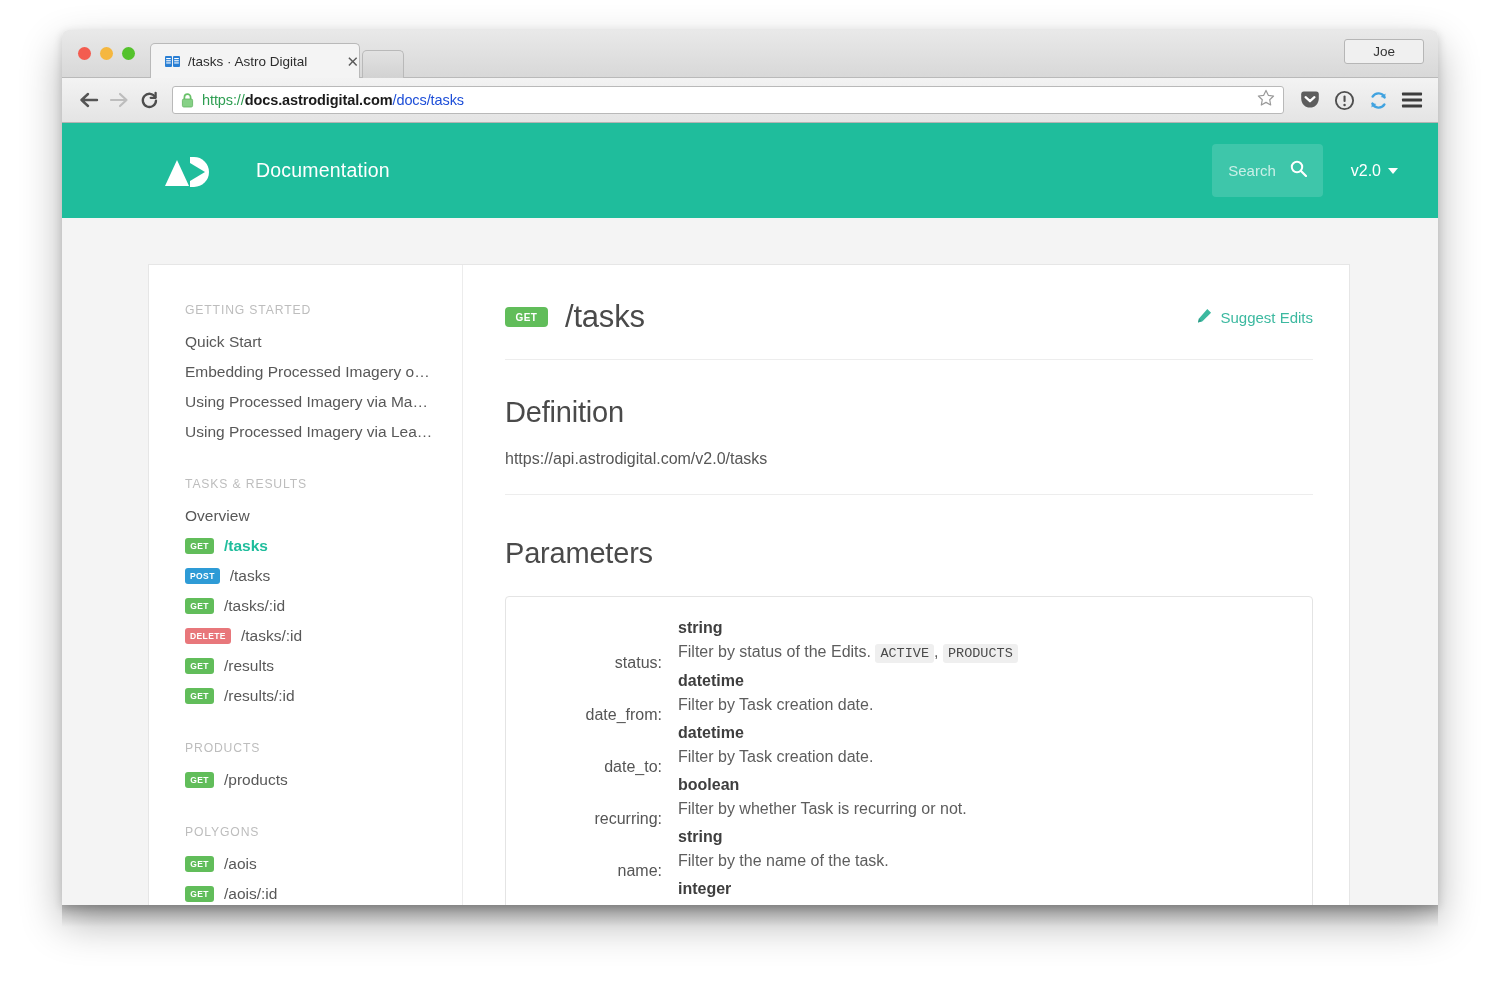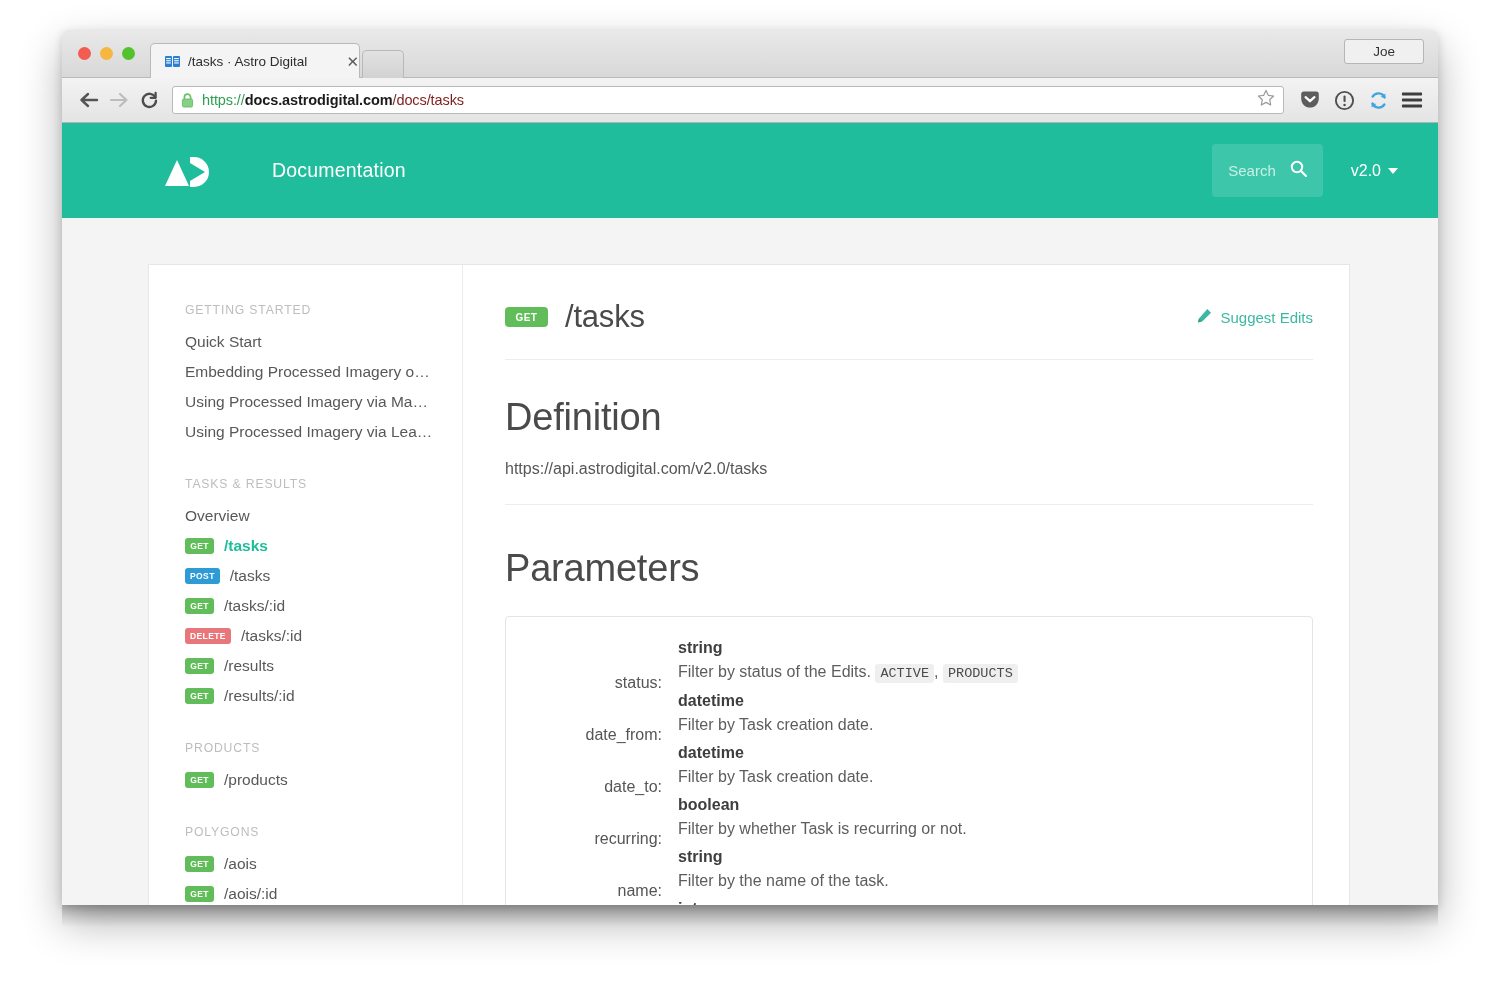--- a/index.html
+++ b/index.html
@@ -98,42 +98,42 @@
     border: 1px solid #b9b9b9;
     border-radius: 3px;
     display: flex; align-items: center;
     padding: 0 8px;
     position: relative;
   }
   .lock { width: 13px; height: 15px; margin-right: 8px; flex: 0 0 auto; }
   .url { font-size: 14.5px; letter-spacing: -0.1px; white-space: nowrap; overflow: hidden; }
   .url .scheme { color: #2e9e52; }
   .url .host   { color: #1b1b1b; font-weight: bold; }
-  .url .path   { color: #7f1d1d; }
+  .url .path   { color: #1d4ed8; }
   .urlbar .star { margin-left: auto; padding-left: 10px; flex: 0 0 auto; }
   .toolbar-icons { display: flex; align-items: center; gap: 6px; padding-left: 6px; }
   .ticon { width: 28px; height: 28px; display:flex; align-items:center; justify-content:center; }
 
   
   .viewport {
     position: relative;
     height: 782px;
     background: #f4f4f4;
     overflow: hidden;
   }
   .site-header {
     height: 95px;
     background: #1fbd9c;
     display: flex; align-items: center;
     padding: 0 40px 0 100px;
   }
   .logo { width: 52px; height: 38px; flex: 0 0 auto; }
   .brand {
     color: #ffffff; font-size: 19.5px; letter-spacing: 0.2px;
-    margin-left: 58px; white-space: nowrap;
+    margin-left: 42px; white-space: nowrap;
   }
   .header-right { margin-left: auto; display: flex; align-items: center; gap: 28px; }
   .searchbox {
     display: flex; align-items: center; gap: 14px;
     background: rgba(255,255,255,0.14);
     border-radius: 4px;
     padding: 16px 16px;
     min-width: 105px;
   }
   .searchbox .ph { color: rgba(255,255,255,0.72); font-size: 15px; }
@@ -211,21 +211,21 @@
     font-size: 31px; color: #4a4a4a; font-weight: normal;
     margin-left: 17px; letter-spacing: -0.2px;
   }
   .suggest {
     margin-left: auto;
     display: flex; align-items: center; gap: 8px;
     color: #3cb9a0; font-size: 15px;
   }
 
   h2.section {
-    font-size: 38px; font-weight: normal; color: #4a4a4a;
+    font-size: 29px; font-weight: normal; color: #4a4a4a;
     letter-spacing: -0.2px;
   }
   .definition-block { padding: 36px 0 26px 0; border-bottom: 1px solid #ededed; }
   .definition-url { font-size: 16px; color: #565656; margin-top: 21px; }
 
   .params-block { padding-top: 42px; }
   .params-panel {
     margin-top: 26px;
     border: 1px solid #e4e4e4;
     border-radius: 4px;

